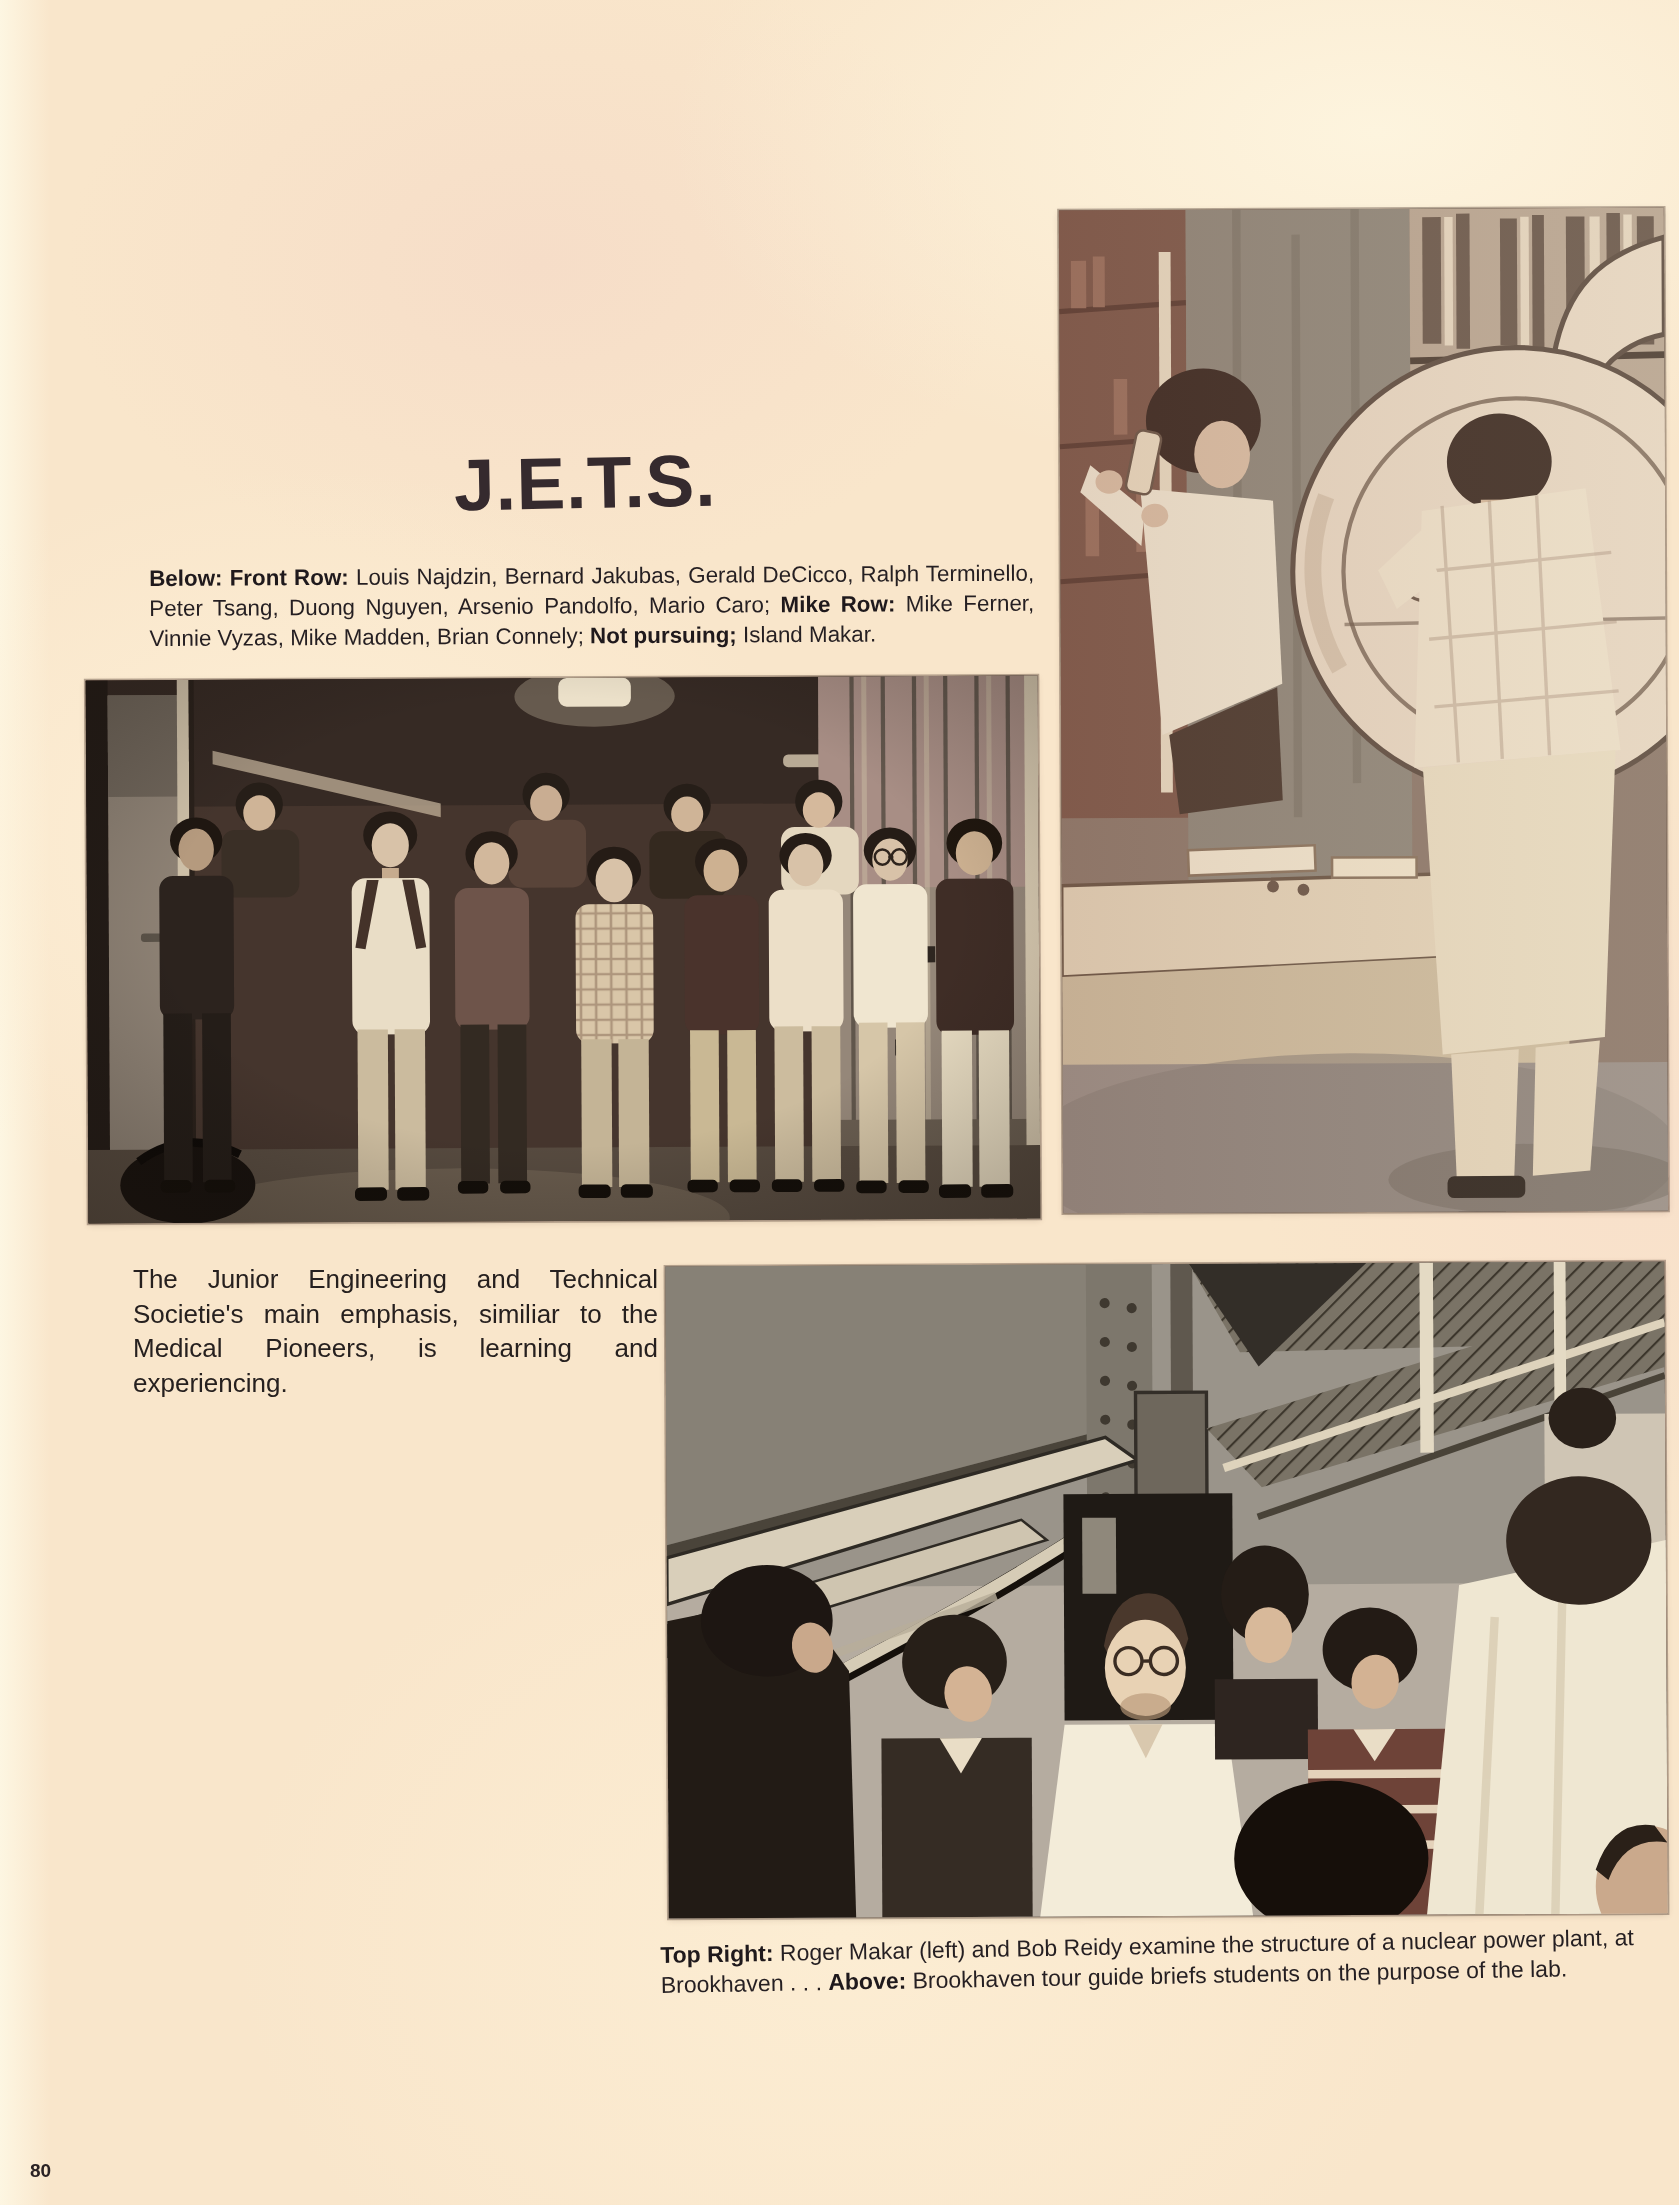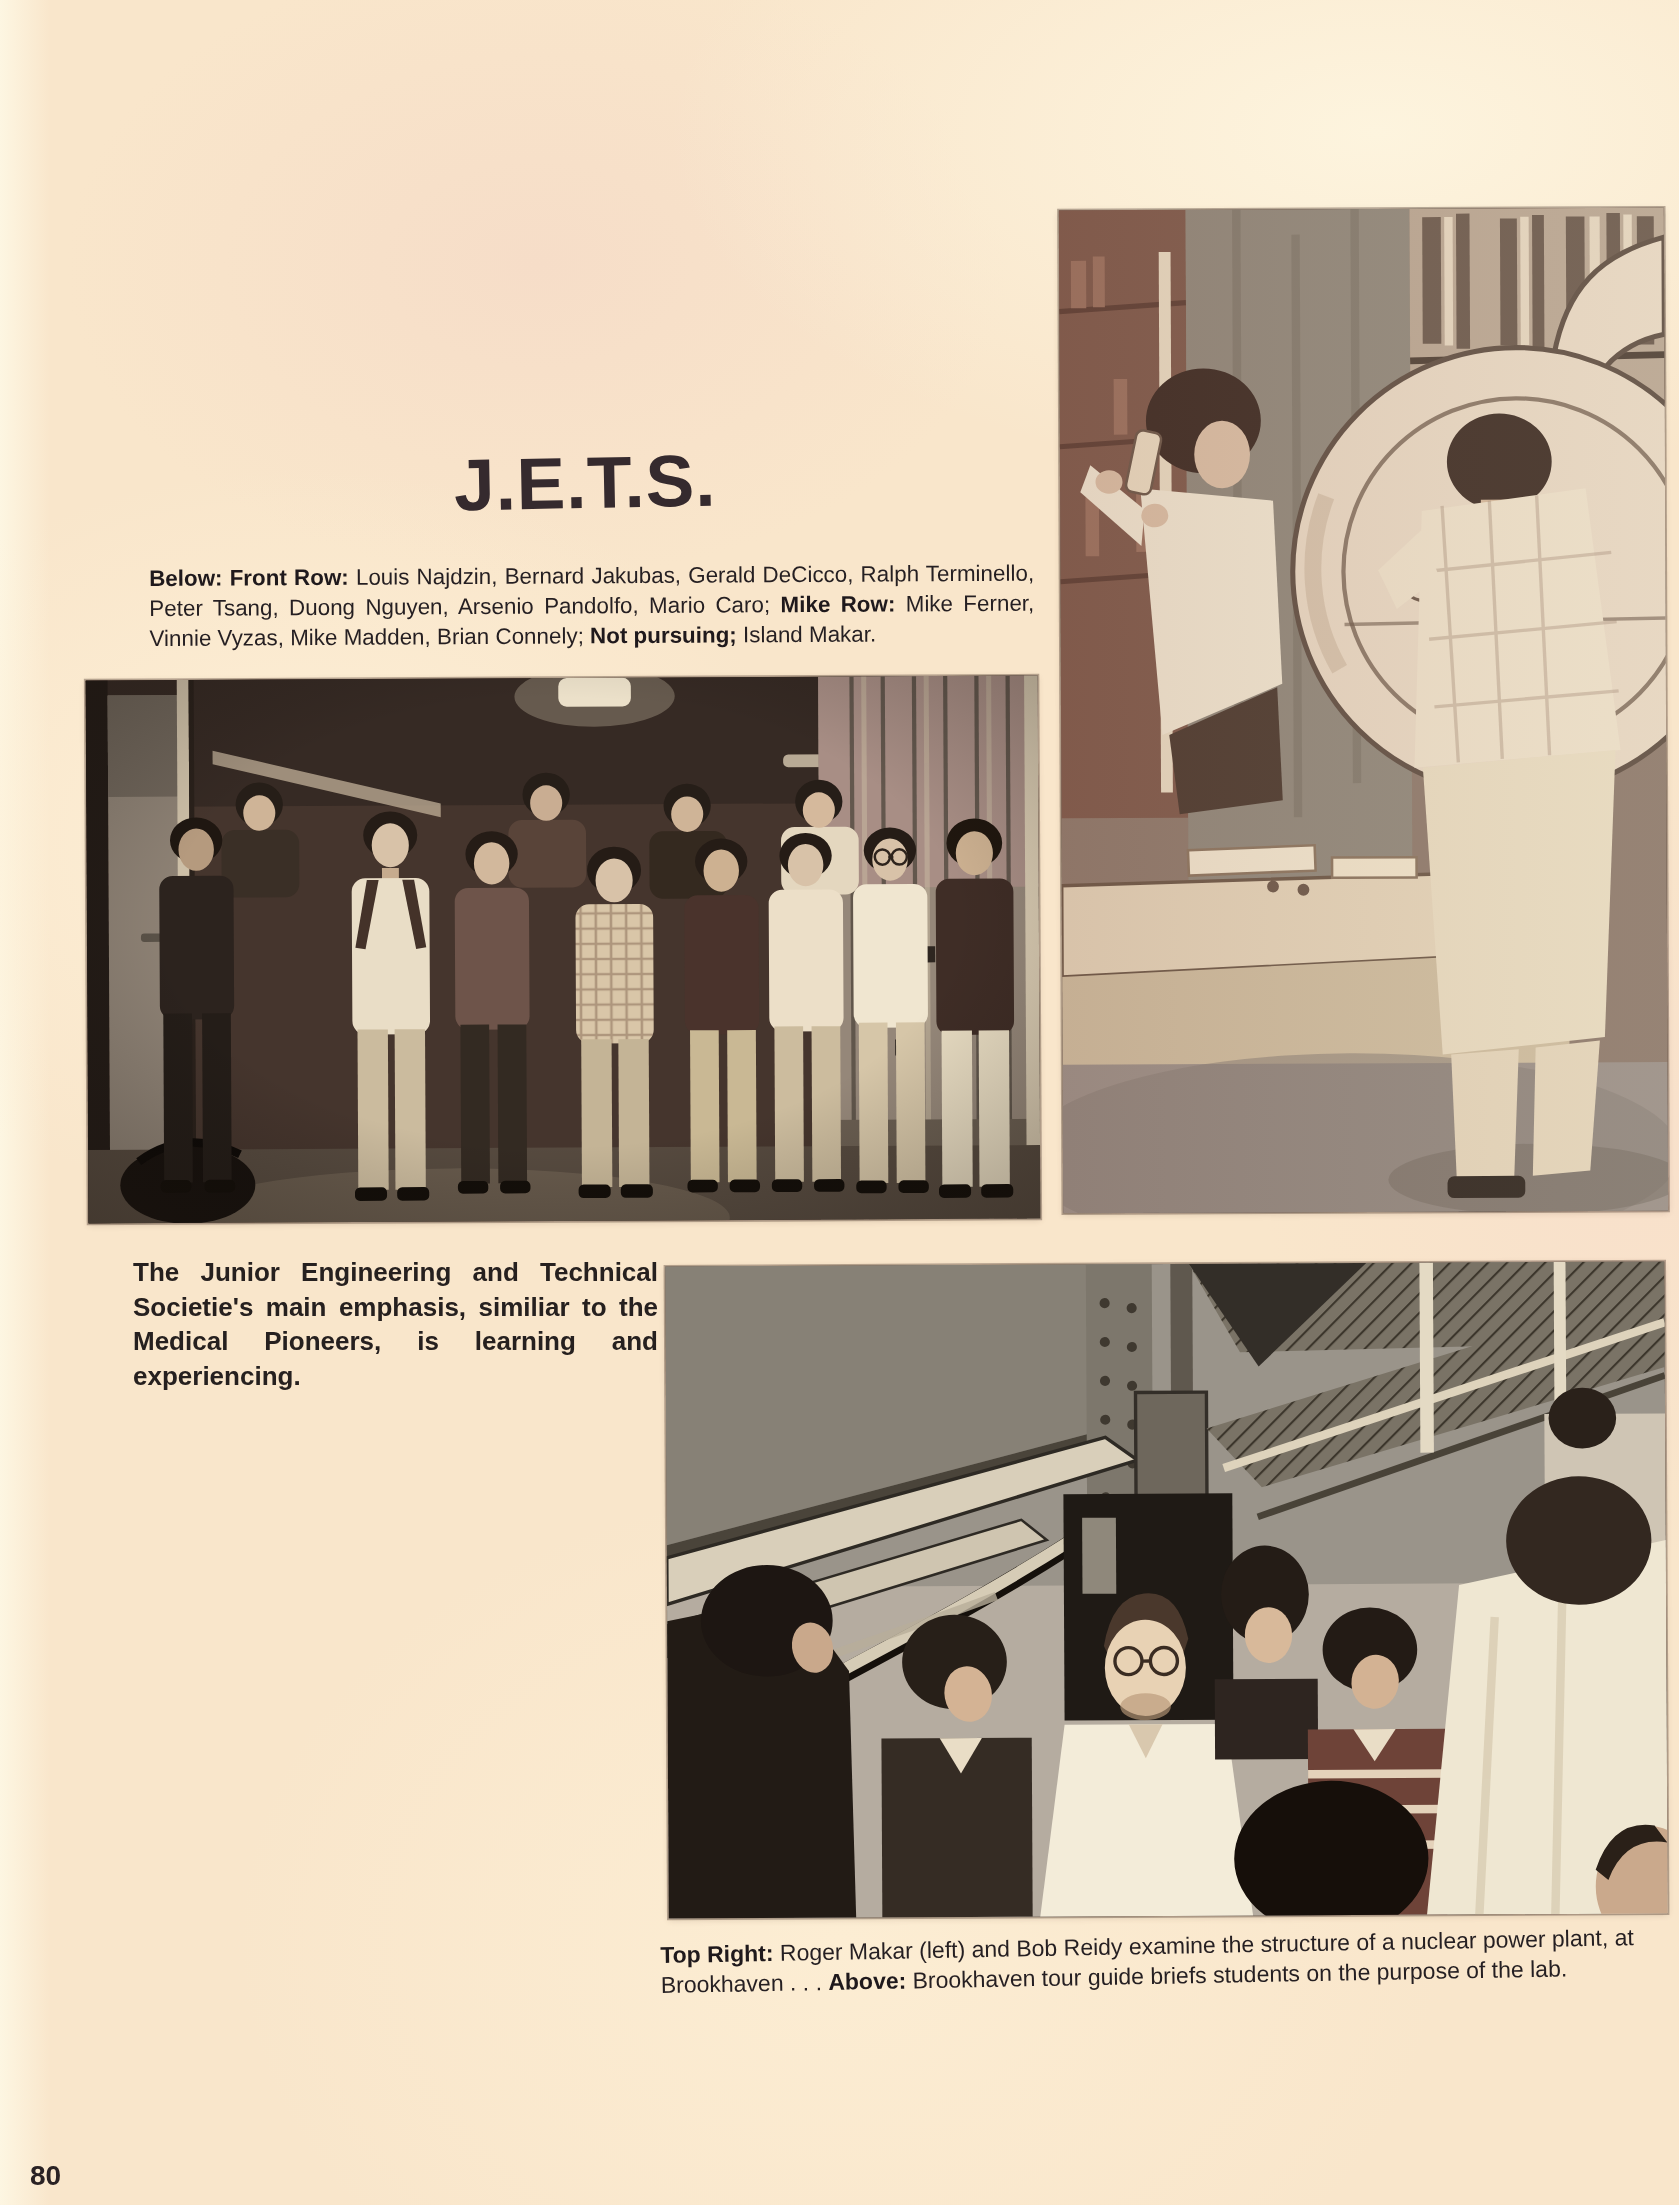--- a/index.html
+++ b/index.html
@@ -29,32 +29,32 @@
   }
   .bottom-caption{
     left:660px;top:1940px;width:1017px;
     font-size:23px;line-height:1.32;
     transform:rotate(-1.05deg);transform-origin:left top;
   }
   .body-text{
     position:absolute;left:133px;top:1255px;width:525px;
     font-size:26px;line-height:1.33;text-align:justify;color:#26201f;
   }
-  .body-text p{margin:0 0 35px 0;font-weight:bold;}
+  .body-text p{margin:7px 0 35px 0;}
   .photo{
     position:absolute;overflow:hidden;background:#5a483c;
     box-shadow:0 0 0 1.7px rgba(62,44,34,.35), 0 1.7px 6.8px rgba(90,60,40,.18);
   }
   .photo svg{display:block;width:100%;height:100%;}
   .photo-left{left:87px;top:678px;width:952px;height:543px;transform:rotate(-0.3deg);}
   .photo-right{left:1061px;top:209px;width:605px;height:1003px;transform:rotate(-0.25deg);}
   .photo-bottom{left:667px;top:1264px;width:999px;height:652px;transform:rotate(-0.3deg);}
   .page-number{
     position:absolute;left:30px;top:2160px;margin:0;
-    font-size:28px;font-weight:bold;color:#2a2224;
+    font-size:19px;font-weight:bold;color:#2a2224;
   }
 </style>
 </head>
 <body>
 
 <div class="page">
 
   <h1 class="page-title">J.E.T.S.</h1>
 
   <p class="caption top-caption">

